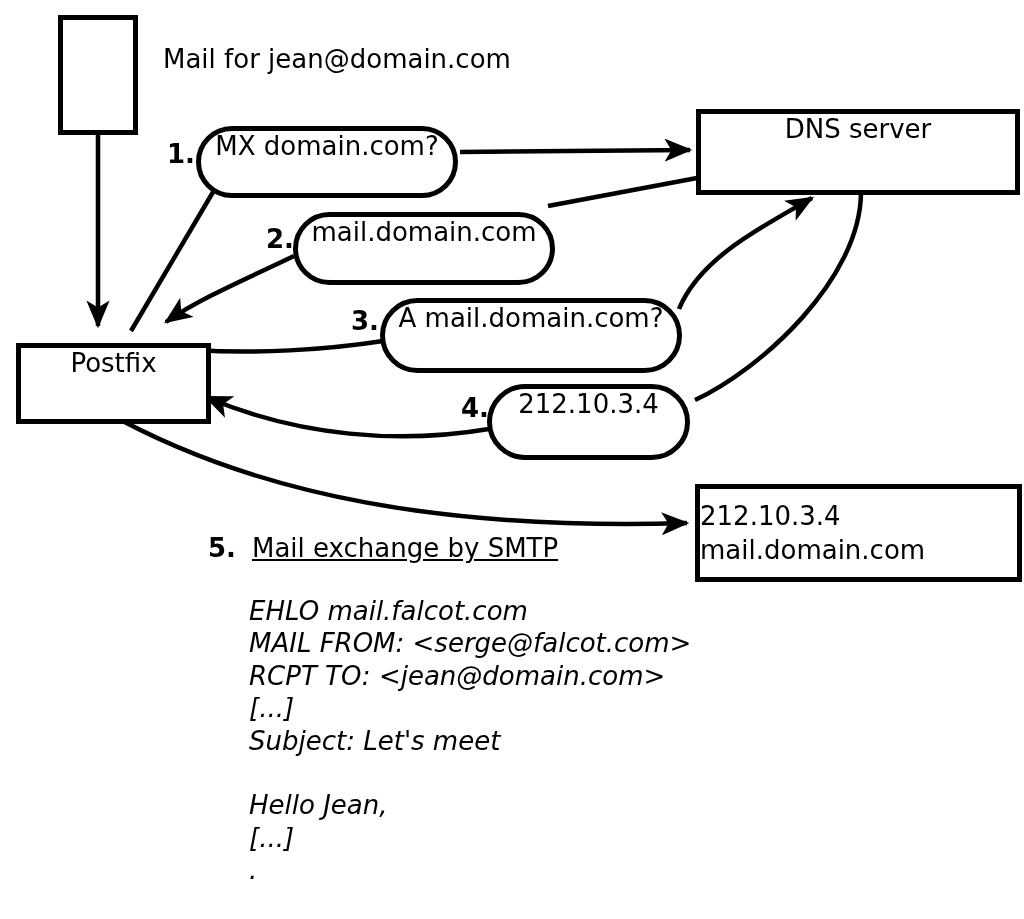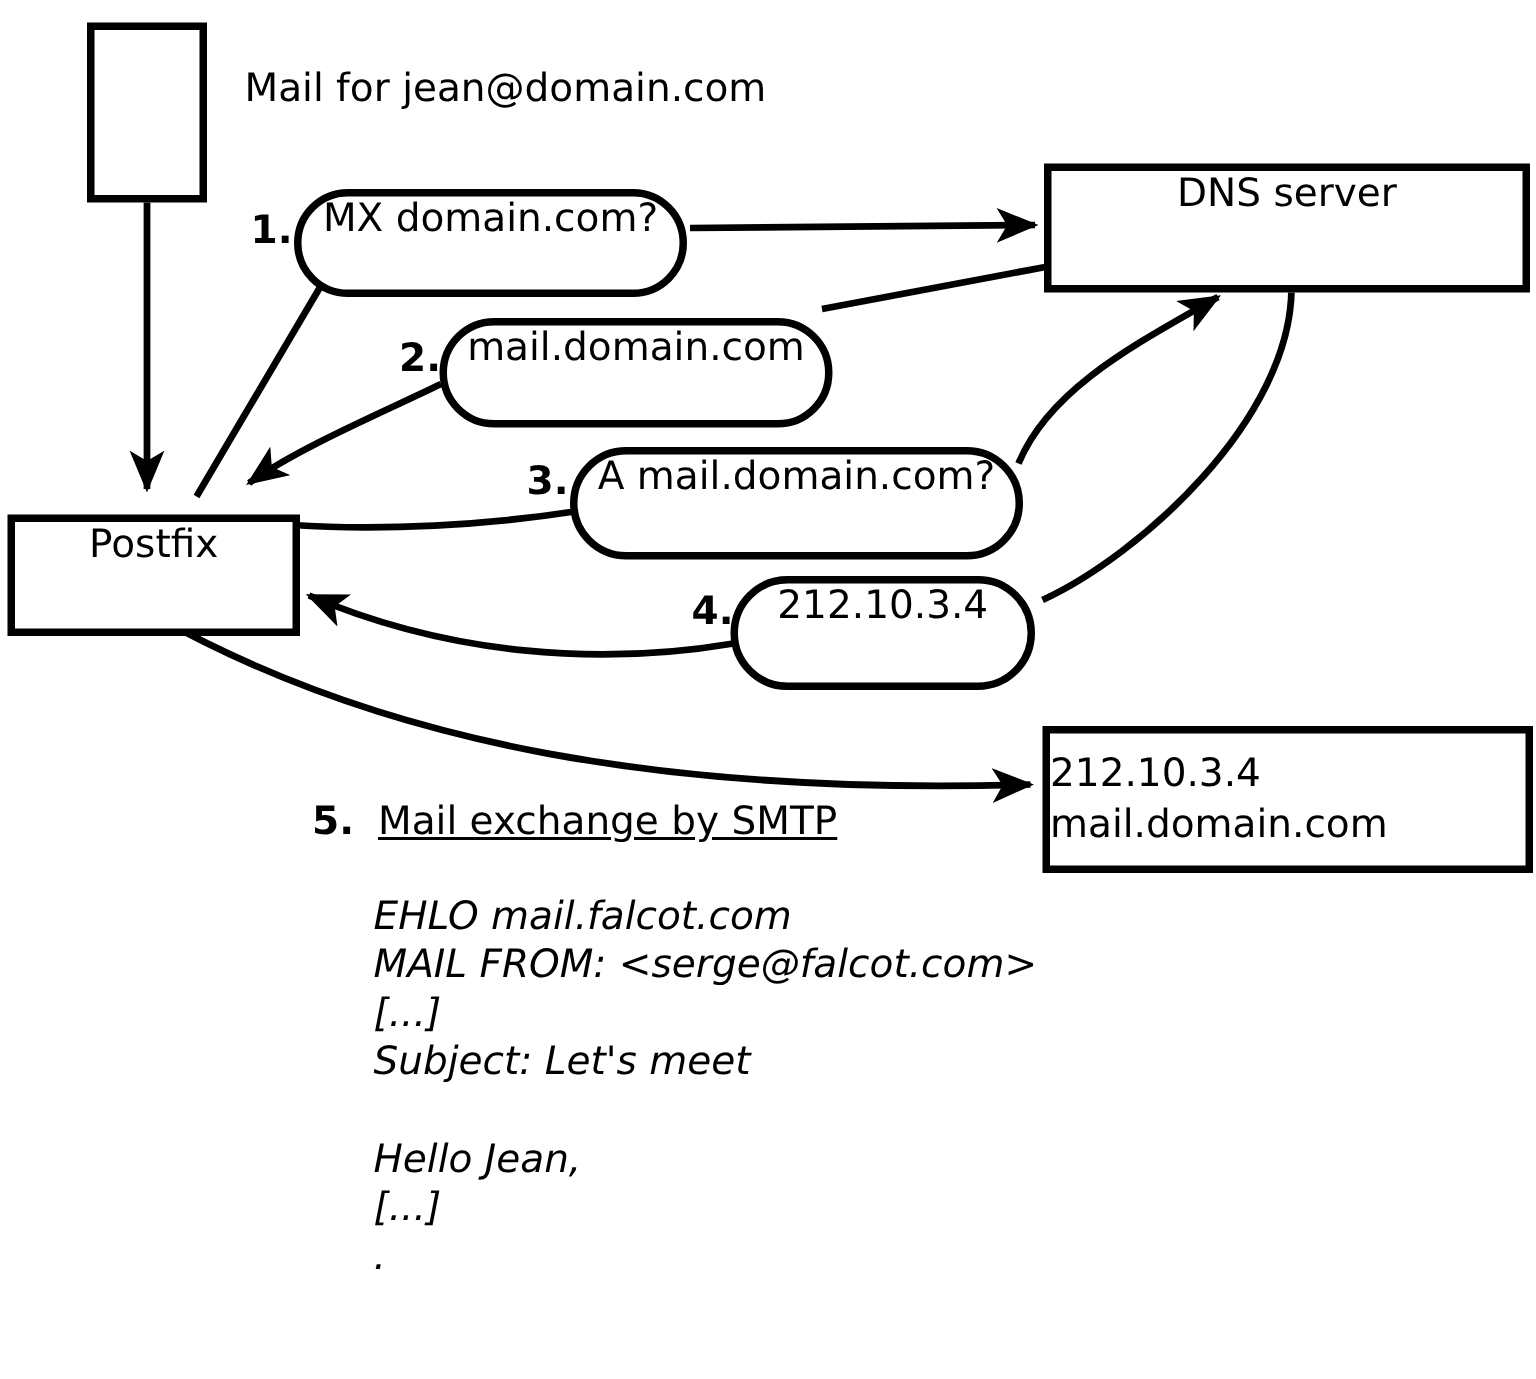--- a/index.html
+++ b/index.html
@@ -64,21 +64,21 @@
       <path d="M 195 350 C 255 354 325 350 383 341"></path>
       <path d="M 679 309 C 700 258 760 228 812 198" marker-end="url(#arrow)"></path>
       <path d="M 861 193 C 860 280 760 370 695 400"></path>
       <path d="M 489 429 C 400 444 300 437 206 397" marker-end="url(#arrow)"></path>
       <path d="M 106 412 C 260 498 450 530 687 523" marker-end="url(#arrow)"></path>
     </g>
   </svg>
 
   <div class="box" style="left:58px; top:3px; width:80px; height:120px;"></div>
 
-  <div class="box" style="left:5px; top:331px; width:195px; height:81px;">
+  <div class="box" style="left:16px; top:331px; width:195px; height:81px;">
     <span>Postfix</span>
   </div>
 
   <div class="box" style="left:696px; top:97px; width:324px; height:86px;">
     <span>DNS server</span>
   </div>
 
   <div class="box two-line" style="left:695px; top:472px; width:327px; height:98px;">
     <span>212.10.3.4</span>
     <span>mail.domain.com</span>
@@ -106,20 +106,21 @@
   <div class="lbl num" style="left:266px; top:224px;">2.</div>
   <div class="lbl num" style="left:351px; top:306px;">3.</div>
   <div class="lbl num" style="left:461px; top:393px;">4.</div>
 
   <div class="lbl num" style="left:208px; top:533px;">5.</div>
   <div class="lbl" style="left:252px; top:533px;text-decoration:underline;">Mail exchange by SMTP</div>
 
   <div class="smtp">
     <div class="smtp-line">EHLO mail.falcot.com</div>
     <div class="smtp-line">MAIL FROM: &lt;serge@falcot.com&gt;</div>
+    <div class="smtp-line">RCPT TO: &lt;jean@domain.com&gt;</div>
     <div class="smtp-line">[...]</div>
     <div class="smtp-line">Subject: Let's meet</div>
     <div class="smtp-line"></div>
     <div class="smtp-line">Hello Jean,</div>
     <div class="smtp-line">[...]</div>
     <div class="smtp-line">.</div>
   </div>
 
 </div>
 

